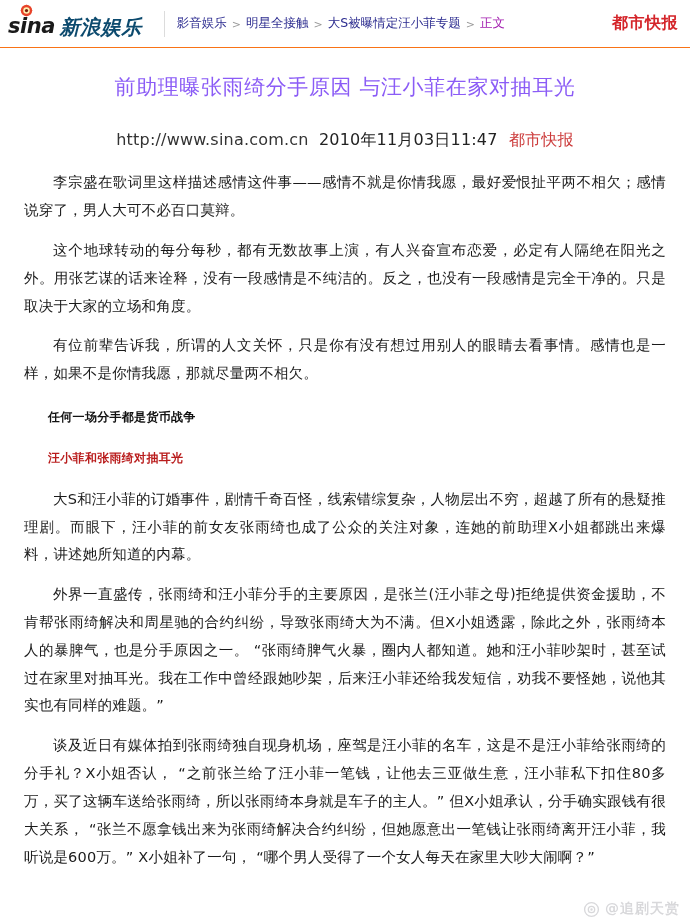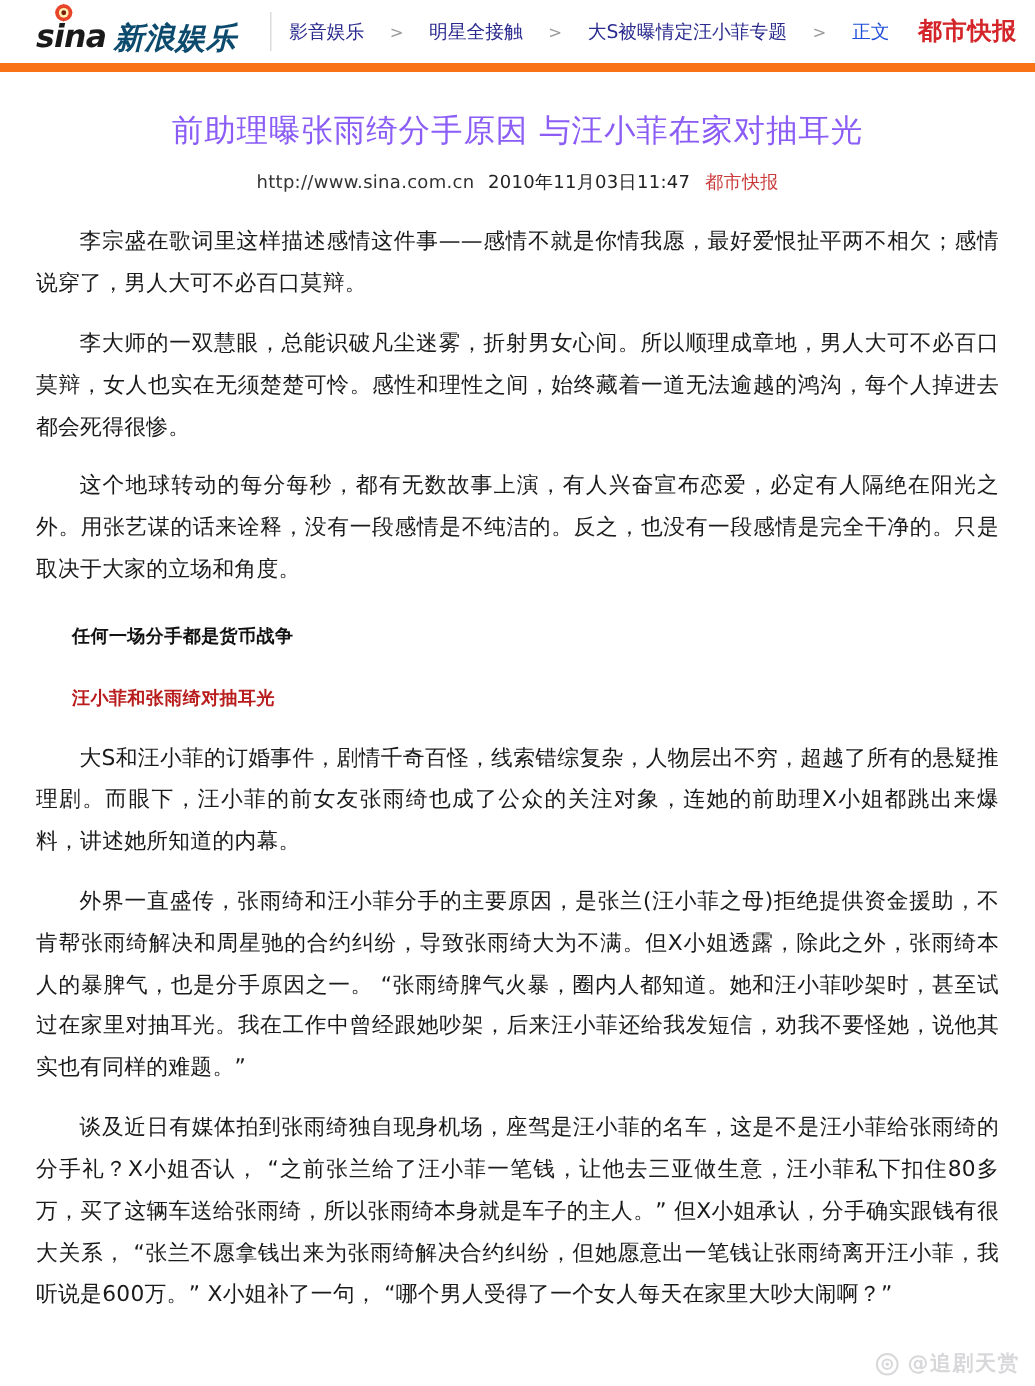--- a/index.html
+++ b/index.html
@@ -13,24 +13,24 @@
     overflow: hidden;
     font-family: "DejaVu Sans", "Liberation Sans", sans-serif;
     color: #000000;
     position: relative;
   }
 
   
   .header {
     position: relative;
     height: 48px;
-    border-bottom: 6px solid #f97316;
+    border-bottom: 1px solid #f97316;
     display: flex;
     align-items: center;
-    padding: 0 10px 0 24px;
+    padding: 0 10px 0 8px;
     box-sizing: border-box;
   }
   .logo-wrap {
     display: flex;
     align-items: flex-end;
     gap: 5px;
     flex: 0 0 auto;
     position: relative;
     padding-right: 16px;
   }
@@ -63,32 +63,32 @@
   }
   .logo-divider {
     width: 1px;
     height: 26px;
     background: #dcdcdc;
     margin: 0 12px 0 6px;
     flex: 0 0 auto;
   }
   .breadcrumb {
     display: flex;
-    align-items: center;
-    gap: 16px;
+    align-items: flex-end;
+    gap: 4px;
     font-size: 12.5px;
     line-height: 1;
     white-space: nowrap;
     flex: 1 1 auto;
   }
   .crumb {
     color: #2b2b8f;
     text-decoration: none;
   }
-  .crumb.plain { color: #1d4ed8; }
+  .crumb.plain { color: #a21caf; }
   .crumb-sep {
     color: #9a9a9a;
     font-size: 11px;
     padding: 0 1px;
   }
   .source-badge {
     flex: 0 0 auto;
     color: #d4252a;
     font-weight: bold;
     font-size: 16px;
@@ -106,22 +106,22 @@
     text-align: center;
     font-size: 21px;
     font-weight: normal;
     color: #8b5cf6;
     margin: 26px 0 0 0;
     letter-spacing: 0.6px;
     line-height: 1.3;
   }
   .byline {
     text-align: center;
-    margin-top: 12px;
-    font-size: 12px;
+    margin-top: 29px;
+    font-size: 16px;
     color: #333333;
     letter-spacing: 0.2px;
   }
   .byline .url { color: #333333; }
   .byline .date { color: #222222; margin-left: 5px; }
   .byline .src { color: #cc3b3b; margin-left: 6px; }
 
   .body-copy {
     margin-top: 18px;
     padding: 0 6px;
@@ -205,22 +205,22 @@
   <h1 class="article-title">前助理曝张雨绮分手原因  与汪小菲在家对抽耳光</h1>
 
   <div class="byline">
     <span class="url">http://www.sina.com.cn</span>
     <span class="date">2010年11月03日11:47</span>
     <span class="src">都市快报</span>
   </div>
 
   <div class="body-copy">
     <p class="para">李宗盛在歌词里这样描述感情这件事——感情不就是你情我愿，最好爱恨扯平两不相欠；感情说穿了，男人大可不必百口莫辩。</p>
-    <p class="para">李大师的一双慧眼，总能识破凡尘迷雾，折射男女心间。所以顺理成章地，男人大可不必百口莫辩，女人也实在无须楚楚可怜。感性和理性之间，始终藏着一道无法逾越的鸿沟，每个人掉进去都会死得很惨。</p>
     <p class="para">这个地球转动的每分每秒，都有无数故事上演，有人兴奋宣布恋爱，必定有人隔绝在阳光之外。用张艺谋的话来诠释，没有一段感情是不纯洁的。反之，也没有一段感情是完全干净的。只是取决于大家的立场和角度。</p>
+    <p class="para">有位前辈告诉我，所谓的人文关怀，只是你有没有想过用别人的眼睛去看事情。感情也是一样，如果不是你情我愿，那就尽量两不相欠。</p>
     <p class="subhead">任何一场分手都是货币战争</p>
     <p class="subhead blue">汪小菲和张雨绮对抽耳光</p>
     <p class="para">大S和汪小菲的订婚事件，剧情千奇百怪，线索错综复杂，人物层出不穷，超越了所有的悬疑推理剧。而眼下，汪小菲的前女友张雨绮也成了公众的关注对象，连她的前助理X小姐都跳出来爆料，讲述她所知道的内幕。</p>
     <p class="para">外界一直盛传，张雨绮和汪小菲分手的主要原因，是张兰(汪小菲之母)拒绝提供资金援助，不肯帮张雨绮解决和周星驰的合约纠纷，导致张雨绮大为不满。但X小姐透露，除此之外，张雨绮本人的暴脾气，也是分手原因之一。 “张雨绮脾气火暴，圈内人都知道。她和汪小菲吵架时，甚至试过在家里对抽耳光。我在工作中曾经跟她吵架，后来汪小菲还给我发短信，劝我不要怪她，说他其实也有同样的难题。”</p>
     <p class="para">谈及近日有媒体拍到张雨绮独自现身机场，座驾是汪小菲的名车，这是不是汪小菲给张雨绮的分手礼？X小姐否认， “之前张兰给了汪小菲一笔钱，让他去三亚做生意，汪小菲私下扣住80多万，买了这辆车送给张雨绮，所以张雨绮本身就是车子的主人。” 但X小姐承认，分手确实跟钱有很大关系， “张兰不愿拿钱出来为张雨绮解决合约纠纷，但她愿意出一笔钱让张雨绮离开汪小菲，我听说是600万。” X小姐补了一句， “哪个男人受得了一个女人每天在家里大吵大闹啊？”</p>
   </div>
 </div>
 
 <div class="watermark">
   <svg class="wm-eye" viewBox="0 0 32 32">

